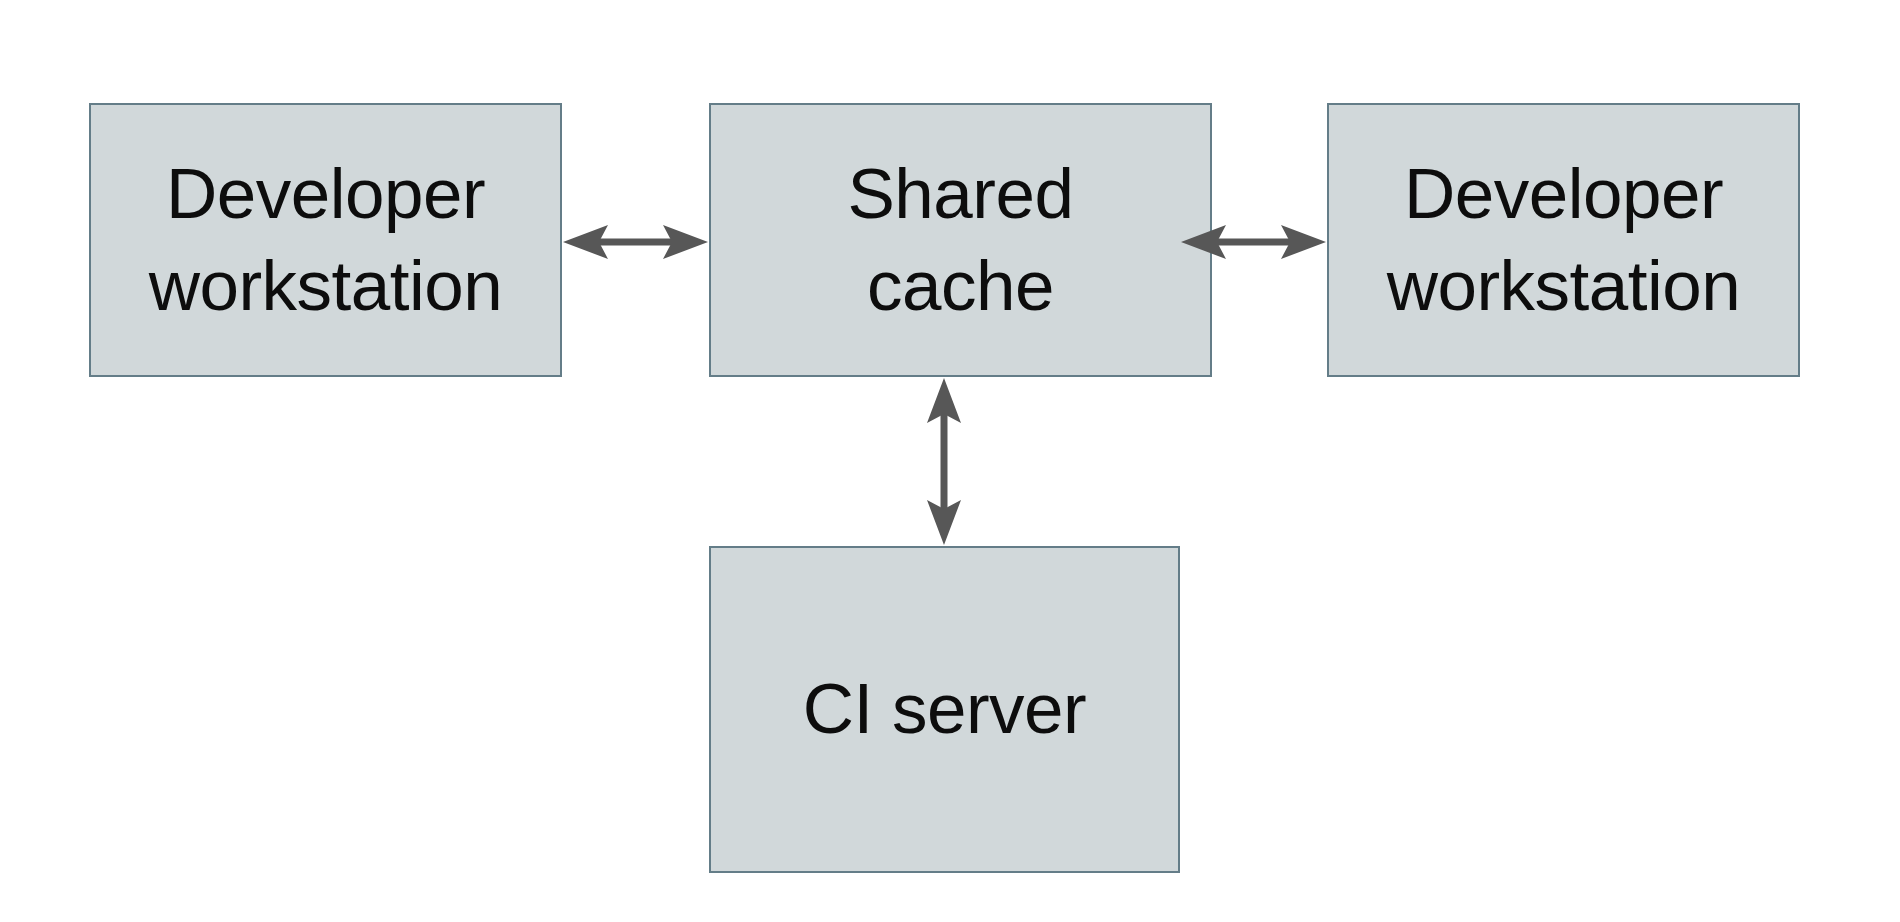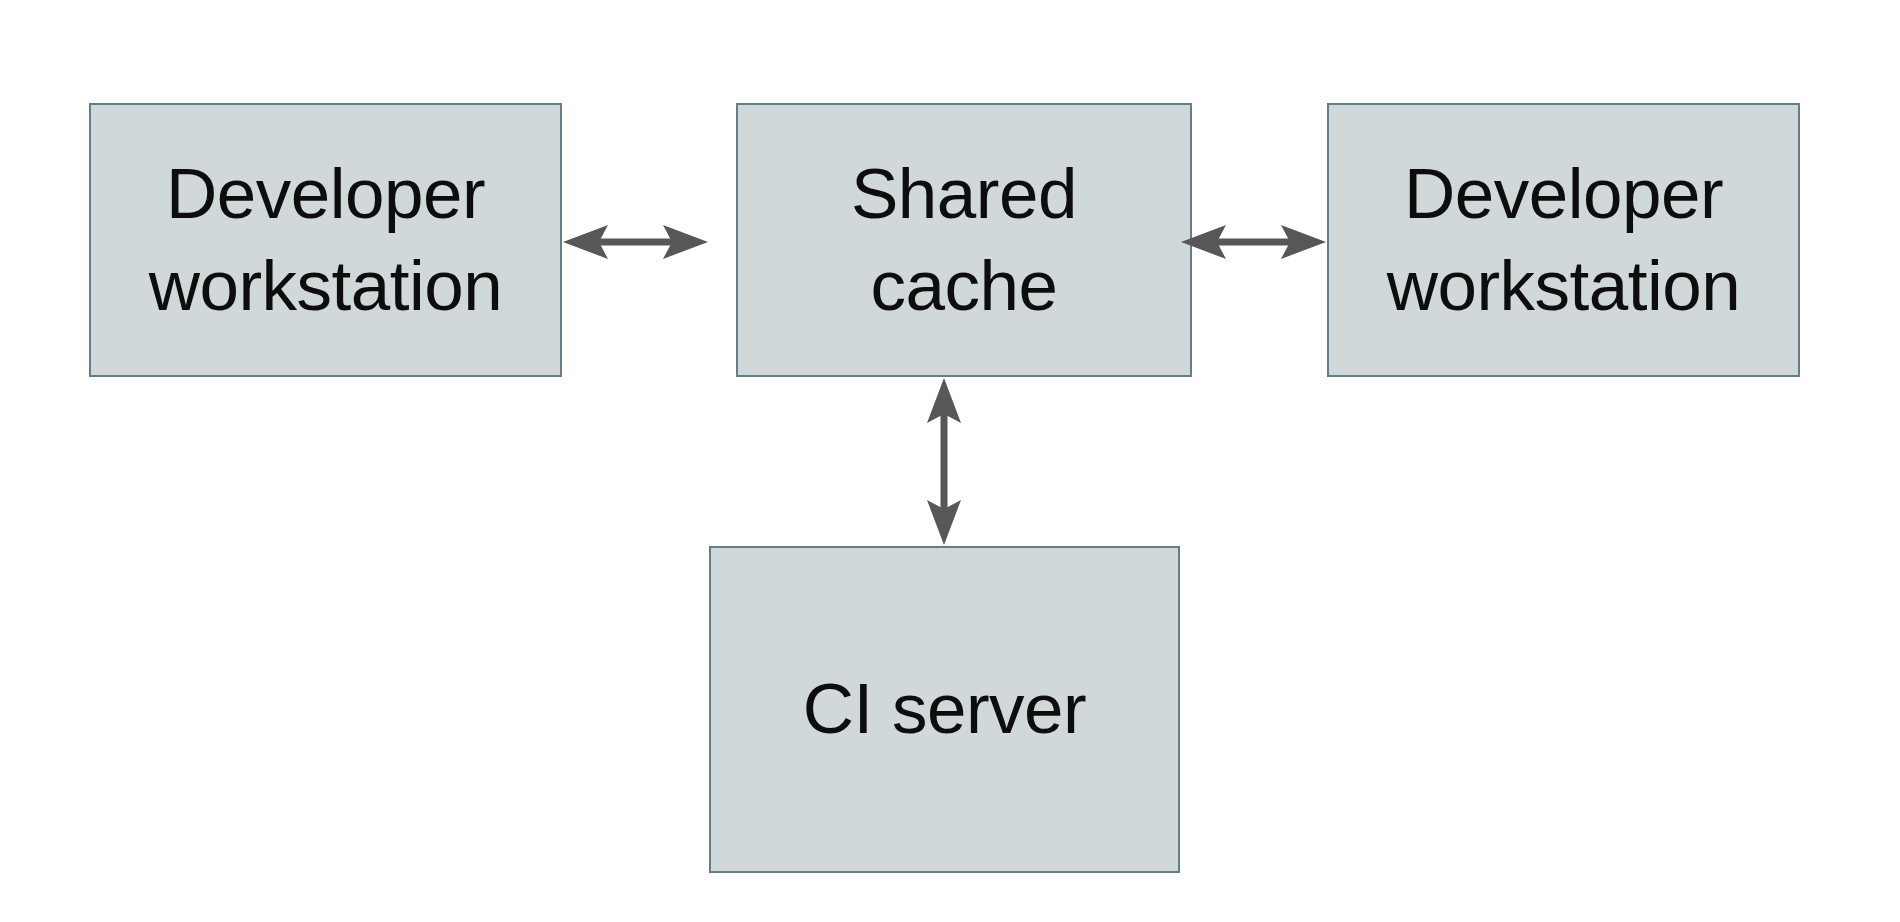--- a/index.html
+++ b/index.html
@@ -25,21 +25,21 @@
     align-items: center;
     justify-content: center;
     text-align: center;
     font-size: 71px;
     line-height: 1.3;
     color: #0d0d0d;
     white-space: pre-line;
     letter-spacing: -0.5px;
   }
   .node-ws-left   { left: 89px;   top: 103px; width: 473px; height: 274px; }
-  .node-cache     { left: 736px;  top: 103px; width: 456px; height: 274px; }
+  .node-cache     { left: 709px;  top: 103px; width: 503px; height: 274px; }
   .node-ws-right  { left: 1327px; top: 103px; width: 473px; height: 274px; }
   .node-ci        { left: 709px;  top: 546px; width: 471px; height: 327px; }
   .connector {
     position: absolute;
   }
   .conn-left  { left: 562px;  top: 220px; }
   .conn-right { left: 1180px; top: 220px; }
   .conn-down  { left: 922px;  top: 377px; }
 </style>
 </head>

